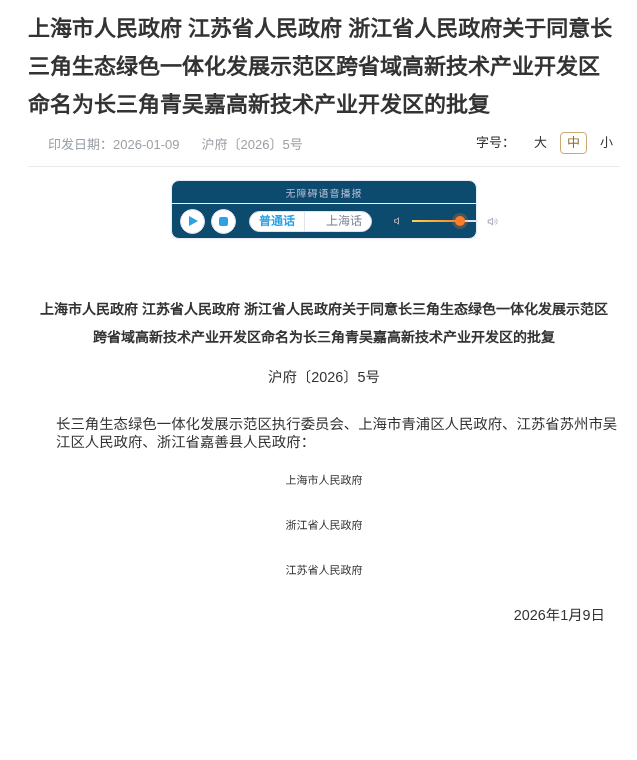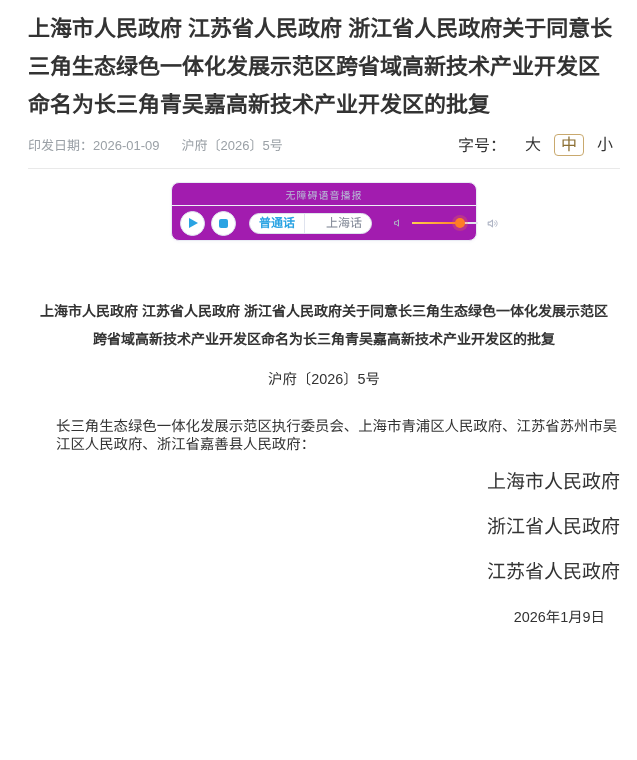--- a/index.html
+++ b/index.html
@@ -13,38 +13,38 @@
 
   
   .page-title {
     font-size:22px; font-weight:bold; line-height:38px;
     color:#333333; margin-bottom:8px;
   }
   .meta-row {
     display:flex; align-items:center; justify-content:space-between;
     margin-top:4px;
   }
-  .meta-left { font-size:13px; color:#9aa0a6; display:flex; align-items:flex-end; }
+  .meta-left { font-size:13px; color:#9aa0a6; display:flex; align-items:flex-end;margin-left:20px; }
   .meta-item { margin-right:22px; white-space:nowrap; }
   .meta-item:last-child { margin-right:0; }
-  .fontsize-ctrl { display:flex; align-items:flex-end; font-size:16px; color:#333; }
+  .fontsize-ctrl { display:flex; align-items:flex-start; font-size:13px; color:#333; }
   .fontsize-label { margin-right:6px; }
   .fs-opt {
     padding:3px 6px; margin-left:6px; cursor:pointer; color:#333;
     border:1px solid transparent; border-radius:4px; line-height:14px;
   }
   .fs-opt.selected { border-color:#c9a96e; color:#8c6f33; }
   .divider { border-bottom:1px solid #e9e9e9; margin-top:12px; }
 
   
   .audio-box {
     width:306px; margin:13px auto 0;
     border:1px solid #e9ecf4; border-radius:8px;
     box-shadow:0 1px 3px rgba(40,60,120,0.04);
-    background:#a21caf;
+    background:#0c4a6e;
   }
   .audio-header {
     text-align:center; font-size:10px; color:#b8bfd6;
     padding:4px 0 3px; border-bottom:1px solid #eef0f6; letter-spacing:1px;
   }
   .audio-controls {
     height:34px; display:flex; align-items:center; padding:0 8px;
   }
   .round-btn {
     width:25px; height:25px; border-radius:50%;
@@ -86,21 +86,21 @@
   
   .doc { margin-top:56px; }
   .doc-title {
     font-size:14px; font-weight:bold; line-height:28px;
     text-align:center; padding:0 6px; color:#333;
   }
   .doc-number { text-align:center; font-size:14.4px; line-height:28px; margin-top:12px; }
   .doc-salutation { font-size:14.4px; line-height:18px; margin-top:24px;margin-left:28px; }
   .doc-para { font-size:14.4px; line-height:30px; margin-top:15px; text-indent:2em; }
   .sig-block { margin-top:14px; }
-  .sig-line { text-align:right; font-size:19px; line-height:30px; margin-top:15px; }
+  .sig-line { text-align:center; font-size:11px; line-height:30px; margin-top:15px; }
   .sig-line:first-child { margin-top:0; }
   .doc-date { text-align:right; font-size:14.4px; line-height:30px; margin-top:15px; padding-right:15px; }
 </style>
 </head>
 <body>
 
 <div class="container">
 
   <h1 class="page-title">上海市人民政府 江苏省人民政府 浙江省人民政府关于同意长三角生态绿色一体化发展示范区跨省域高新技术产业开发区命名为长三角青吴嘉高新技术产业开发区的批复</h1>
 

